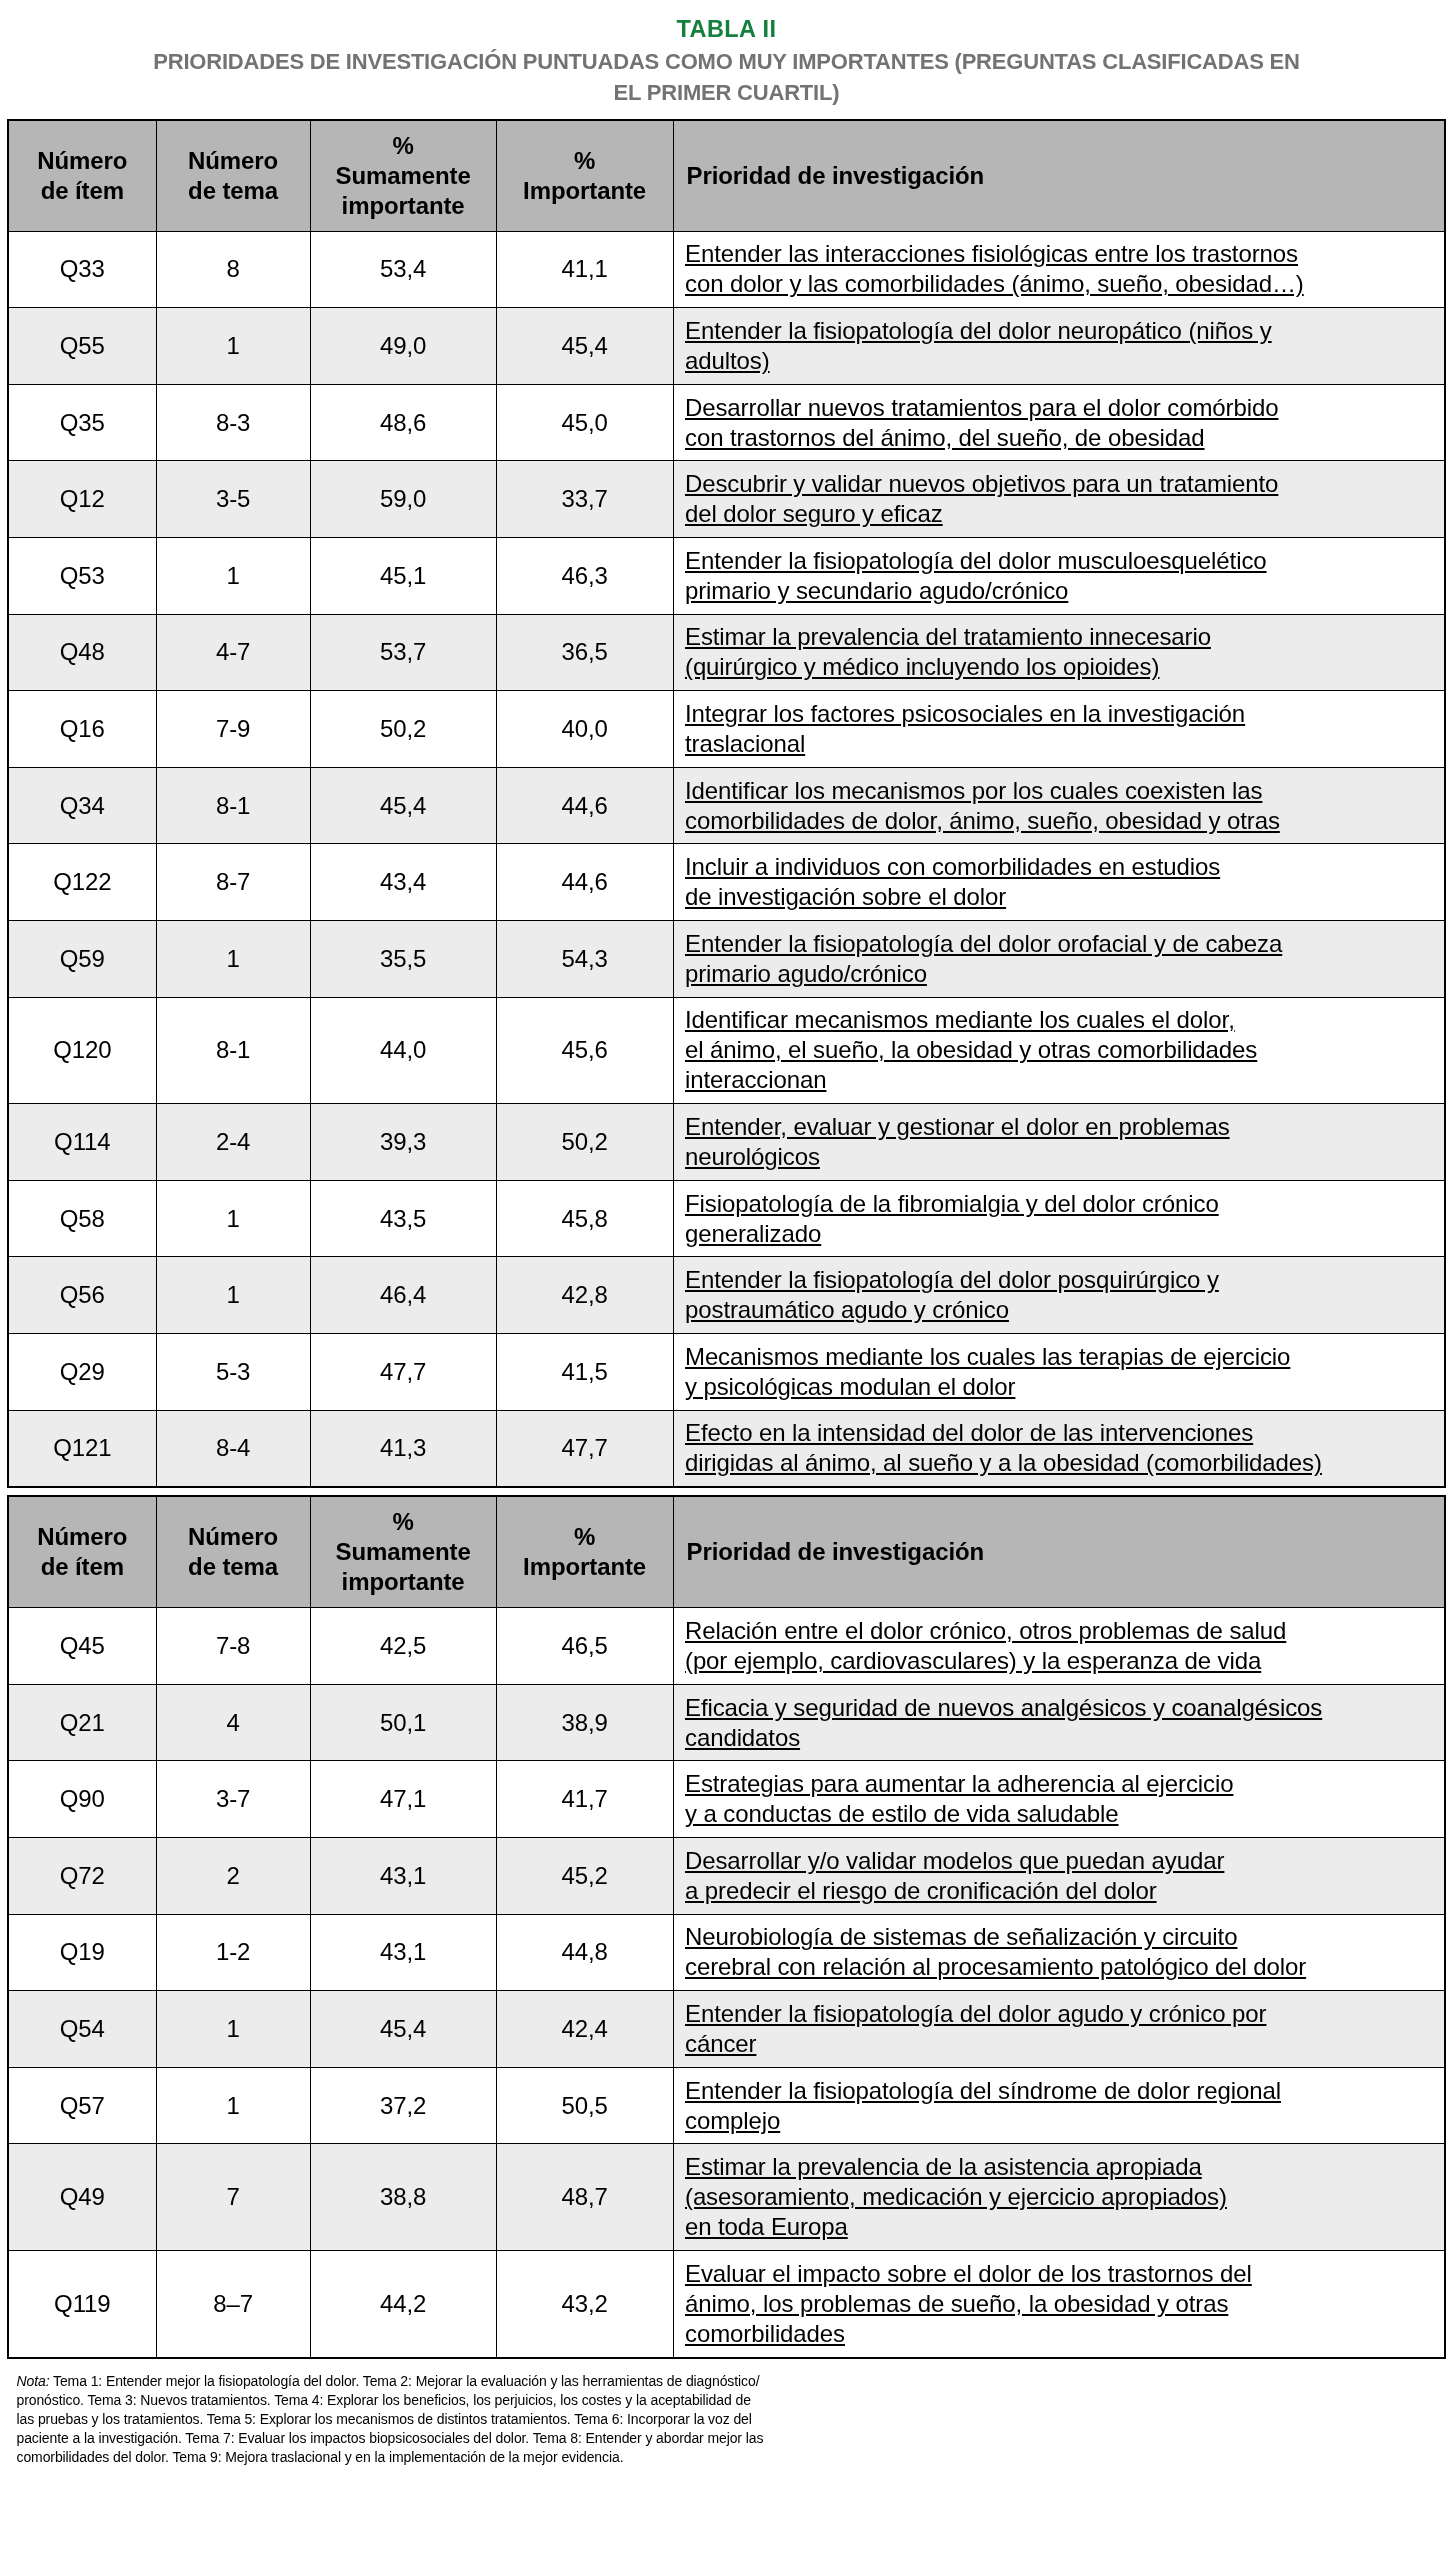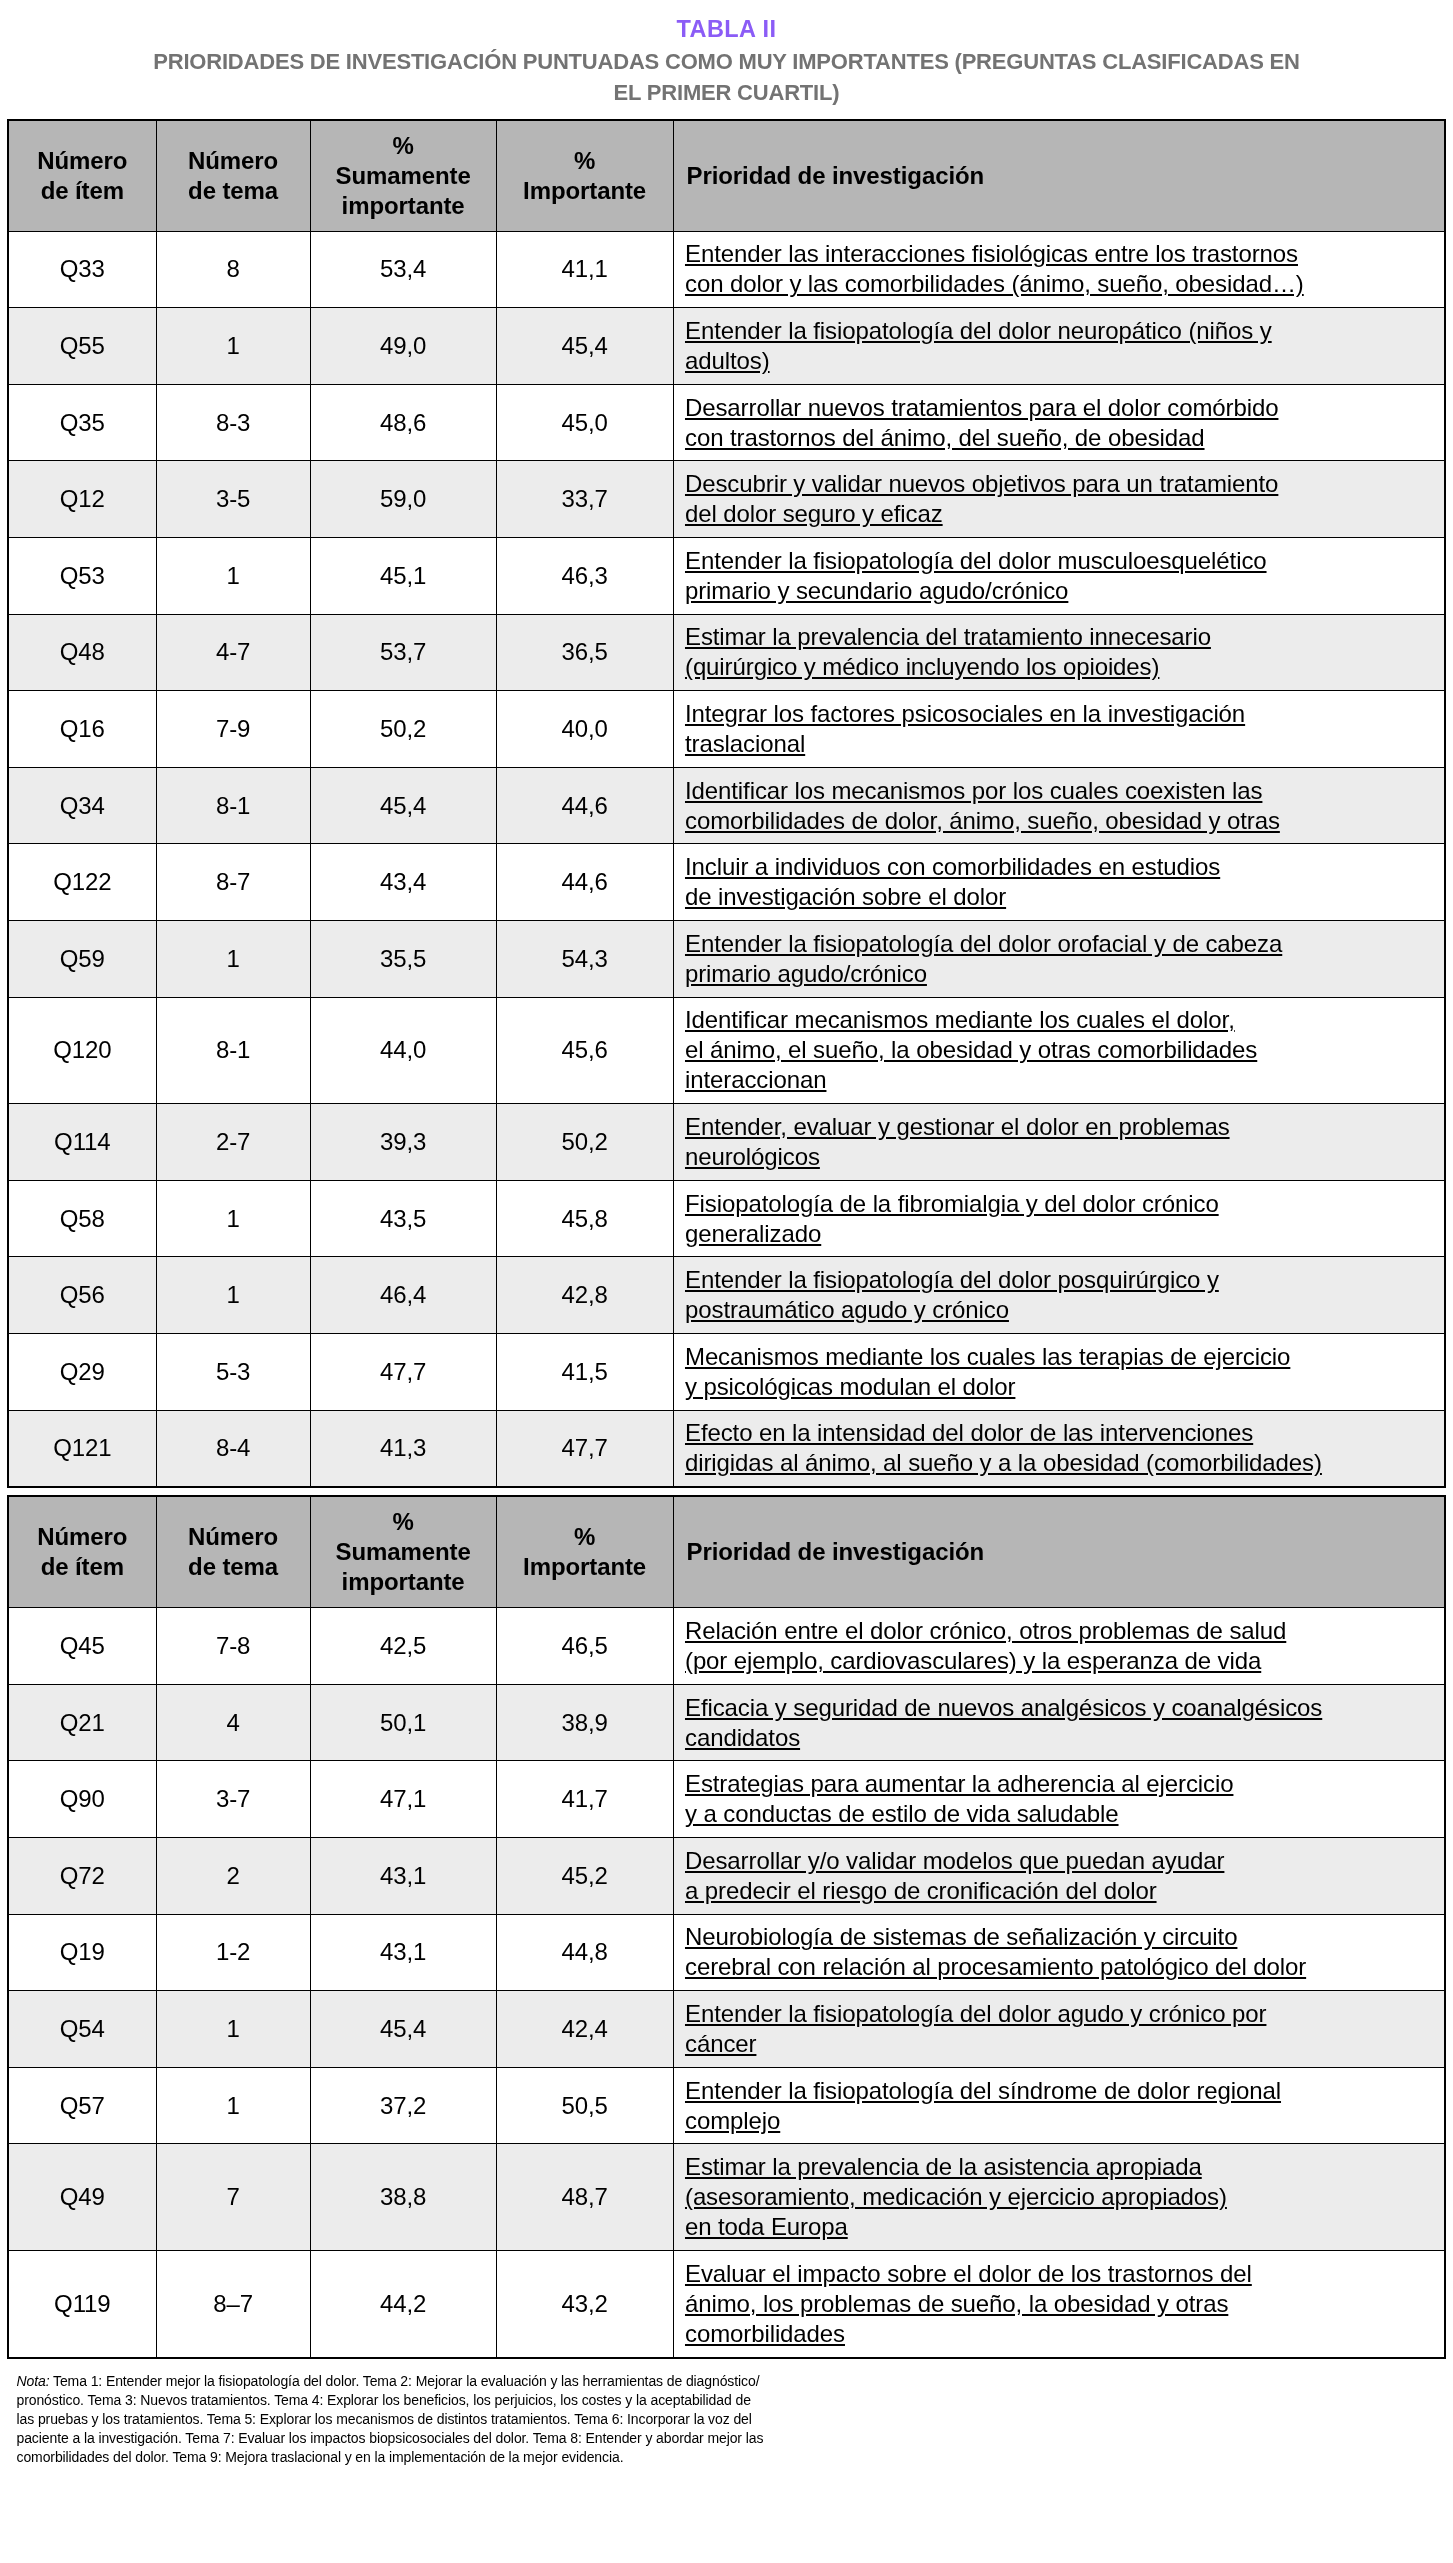--- a/index.html
+++ b/index.html
@@ -16,21 +16,21 @@
   }
   
   .title-block {
     text-align: center;
     margin: 2.8px auto 10px auto;
     width: 1410px;
   }
   .table-label {
     font-size: 23.5px;
     font-weight: bold;
-    color: #8b5cf6;
+    color: #15803d;
     letter-spacing: 0.4px;
     line-height: 1.3;
   }
   .table-subtitle {
     font-size: 22px;
     font-weight: bold;
     color: #737373;
     letter-spacing: -0.2px;
     line-height: 1.42;
     white-space: pre-line;
@@ -223,21 +223,21 @@
     <td class="c">8-1</td>
     <td class="c">44,0</td>
     <td class="c">45,6</td>
     <td class="desc">Identificar mecanismos mediante los cuales el dolor,
 el ánimo, el sueño, la obesidad y otras comorbilidades
 interaccionan</td>
   </tr>
 
   <tr class="data-row alt">
     <td class="c">Q114</td>
-    <td class="c">2-7</td>
+    <td class="c">2-4</td>
     <td class="c">39,3</td>
     <td class="c">50,2</td>
     <td class="desc">Entender, evaluar y gestionar el dolor en problemas
 neurológicos</td>
   </tr>
 
   <tr class="data-row">
     <td class="c">Q58</td>
     <td class="c">1</td>
     <td class="c">43,5</td>

